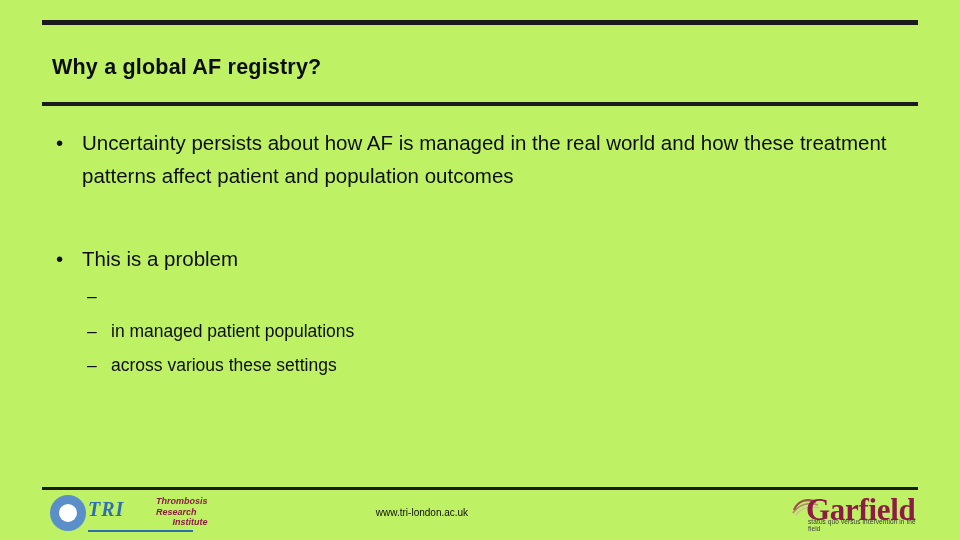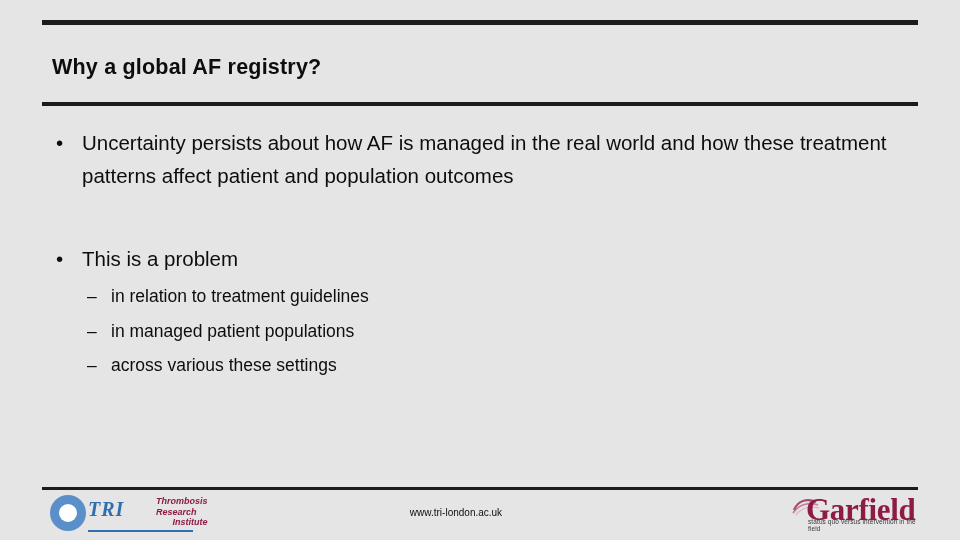--- a/index.html
+++ b/index.html
@@ -13,21 +13,21 @@
     font-family: "Liberation Sans", sans-serif;
     color: #000000;
     overflow: hidden;
     position: relative;
   }
   .slide {
     position: absolute;
     left: 0; top: 0;
     width: 960px;
     height: 540px;
-    background: #e5e5e5;
+    background: #bef264;
   }
   .rule-top {
     position: absolute;
     left: 42px;
     top: 20px;
     width: 876px;
     height: 5px;
     background: #1b1b1b;
   }
   .rule-under-title {
@@ -99,21 +99,21 @@
     color: #0d0d0d;
   }
   .sub-item .dash {
     width: 24px;
     flex: 0 0 24px;
   }
   .footer-url {
     position: absolute;
     left: 0;
     top: 507px;
-    width: 912px;
+    width: 844px;
     text-align: center;
     font-size: 10px;
     color: #0d0d0d;
   }
   
   .tri-logo {
     position: absolute;
     left: 50px;
     top: 492px;
     width: 190px;
@@ -219,21 +219,20 @@
     </div>
 
     <div class="bullet bullet-2">
       <span class="dot">•</span>
       <span class="txt">This is a problem</span>
     </div>
 
     <div class="sub-list">
       <div class="sub-item">
         <span class="dash">–</span>
-        <span>in relation to treatment guidelines</span>
       </div>
       <div class="sub-item">
         <span class="dash">–</span>
         <span>in managed patient populations</span>
       </div>
       <div class="sub-item">
         <span class="dash">–</span>
         <span>across various these settings</span>
       </div>
     </div>

